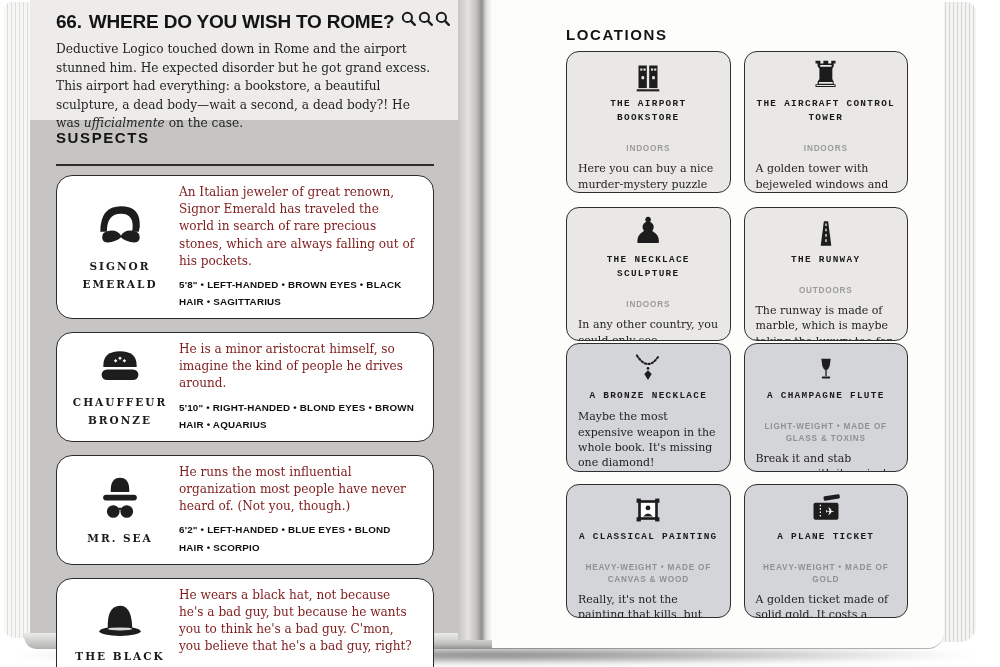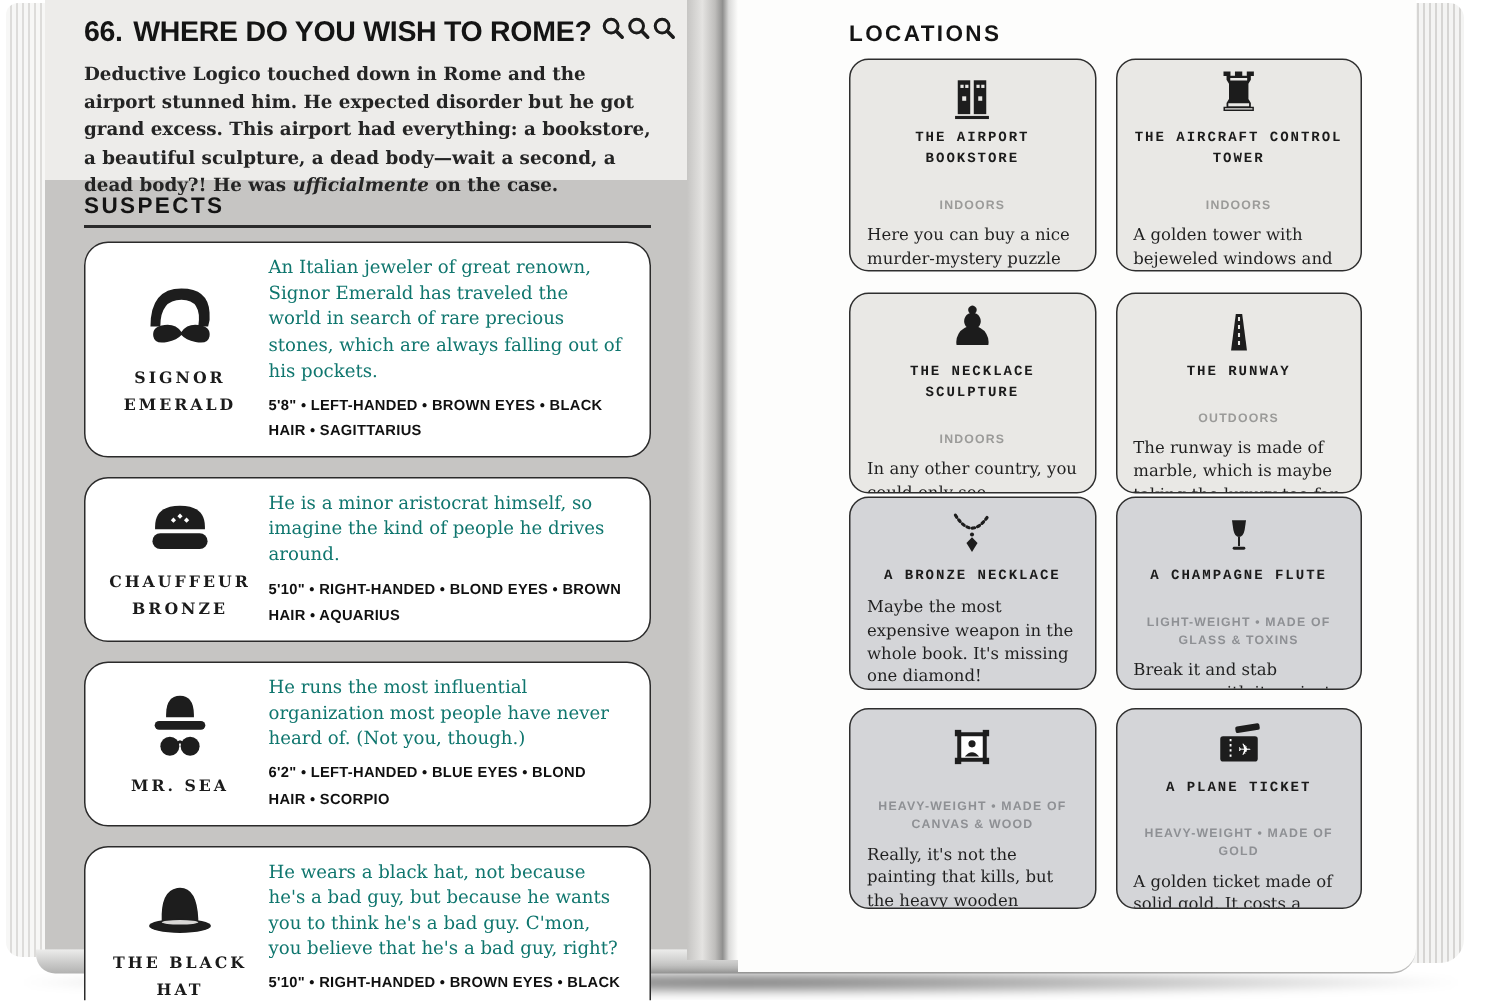--- a/index.html
+++ b/index.html
@@ -20,40 +20,40 @@
     filter:blur(3px);}
   .spine{position:absolute;left:458px;top:0;width:34px;height:640px;
     background:linear-gradient(90deg,#c6c5c3 0%,#e4e3e1 30%,#bebdbb 55%,#8f8f8e 70%,#dadad9 82%,#fdfdfc 100%);}
   
   .left-page{position:absolute;left:30px;top:0;width:428px;height:633px;}
   .intro-block{height:120px;background:#edecea;padding:11px 24px 0 26px;box-sizing:border-box;}
   .puzzle-title{margin:0;font-size:19px;font-weight:bold;letter-spacing:-.2px;color:#141414;
     display:flex;gap:2px;white-space:nowrap;}
   .puzzle-title .num{margin-right:5px;}
   .magnifiers{display:inline-flex;gap:1px;margin-left:5px;}
-  .intro-text{margin:7px 0 0;font-family:"DejaVu Serif",serif;font-weight:bold;
+  .intro-text{margin:7px 0 0;font-family:"DejaVu Serif",serif;font-weight:normal;
     font-size:12.2px;line-height:1.52;color:#242424;}
   .intro-text .it{font-style:italic;}
   .suspects-area{height:513px;background:#c6c5c3;padding:9px 24px 0 26px;box-sizing:border-box;}
   .sec-header{font-size:15px;font-weight:bold;letter-spacing:1.6px;color:#141414;margin:0;}
-  .suspects-area .sec-header{border-bottom:2px solid #2b2b2b;padding-bottom:4px;margin-bottom:9px;}
+  .suspects-area .sec-header{border-bottom:2px solid #2b2b2b;padding-bottom:18px;margin-bottom:9px;}
   .suspect-card{display:flex;background:#ffffff;border:1.5px solid #2b2b2b;border-radius:16px;
     min-height:101px;margin-bottom:13px;padding:8px 12px 8px 4px;box-sizing:border-box;}
   .suspect-left{flex:0 0 118px;display:flex;flex-direction:column;align-items:center;
     justify-content:center;gap:6px;}
   .suspect-icon{display:flex;align-items:center;justify-content:center;}
   .suspect-name{font-family:"DejaVu Serif",serif;font-weight:bold;font-size:10.5px;
     letter-spacing:2px;text-align:center;line-height:1.7;color:#1b1b1b;max-width:110px;}
   .suspect-right{flex:1;display:flex;flex-direction:column;justify-content:center;padding-right:4px;}
-  .suspect-desc{margin:0;font-family:"DejaVu Serif",serif;font-size:12.1px;line-height:1.42;color:#0f766e;}
+  .suspect-desc{margin:0;font-family:"DejaVu Serif",serif;font-size:12.1px;line-height:1.42;color:#7f1d1d;}
   .suspect-stats{margin:6px 0 0;font-weight:bold;font-size:9.8px;letter-spacing:.2px;
     line-height:1.75;color:#101010;}
   
   .right-page{position:absolute;left:492px;top:0;width:452px;height:648px;background:#fdfdfc;
-    padding:14px 36px 0 74px;box-sizing:border-box;border-radius:0 0 16px 0;}
+    padding:26px 36px 0 74px;box-sizing:border-box;border-radius:0 0 16px 0;}
   .rp-header{margin:0 0 8px 0;}
   .rp-header.weapons{margin-top:11px;}
   .card-grid{display:grid;grid-template-columns:1fr 1fr;column-gap:13px;}
   .grid-loc{grid-template-rows:142px 134px;row-gap:14px;margin-bottom:2px;}
   .grid-wep{grid-template-rows:129px 134px;row-gap:12px;}
   .info-card{border:1.5px solid #2e2e2e;border-radius:13px;padding:8px 11px;box-sizing:border-box;
     overflow:hidden;text-align:center;}
   .loc{background:#e9e8e5;}
   .wep{background:#d4d5d8;}
   .card-icon{height:32px;display:flex;align-items:flex-end;justify-content:center;margin-top:1px;}
@@ -268,20 +268,21 @@
           <svg width="34" height="32" viewBox="0 0 64 60">
             <rect x="16" y="14" width="32" height="32" fill="#ffffff" stroke="#1d1d1d" stroke-width="5"></rect>
             <rect fill="#1d1d1d" x="10.5" y="8.5" width="8" height="8"></rect>
             <rect fill="#1d1d1d" x="45.5" y="8.5" width="8" height="8"></rect>
             <rect fill="#1d1d1d" x="10.5" y="43.5" width="8" height="8"></rect>
             <rect fill="#1d1d1d" x="45.5" y="43.5" width="8" height="8"></rect>
             <circle fill="#1d1d1d" cx="32" cy="26" r="4.5"></circle>
             <path fill="#1d1d1d" d="M23 42 Q32 31 41 42 Z"></path>
           </svg>
         </div>
+        <div class="card-title">A CLASSICAL PAINTING</div>
         <div class="card-sub">HEAVY-WEIGHT • MADE OF CANVAS &amp; WOOD</div>
         <p class="card-desc">Really, it's not the painting that kills, but the heavy wooden frame. But the painting distracts!</p>
       </div>
 
       <div class="info-card wep">
         <div class="card-icon">
           <svg width="40" height="34" viewBox="0 0 64 54">
             <rect fill="#1d1d1d" x="28" y="5" width="26" height="7" rx="2" transform="rotate(-9 41 8)"></rect>
             <rect fill="#1d1d1d" x="12" y="17" width="40" height="27" rx="3"></rect>
             <line x1="23" y1="20" x2="23" y2="41" stroke="#ffffff" stroke-width="2" stroke-dasharray="2.5 3"></line>

